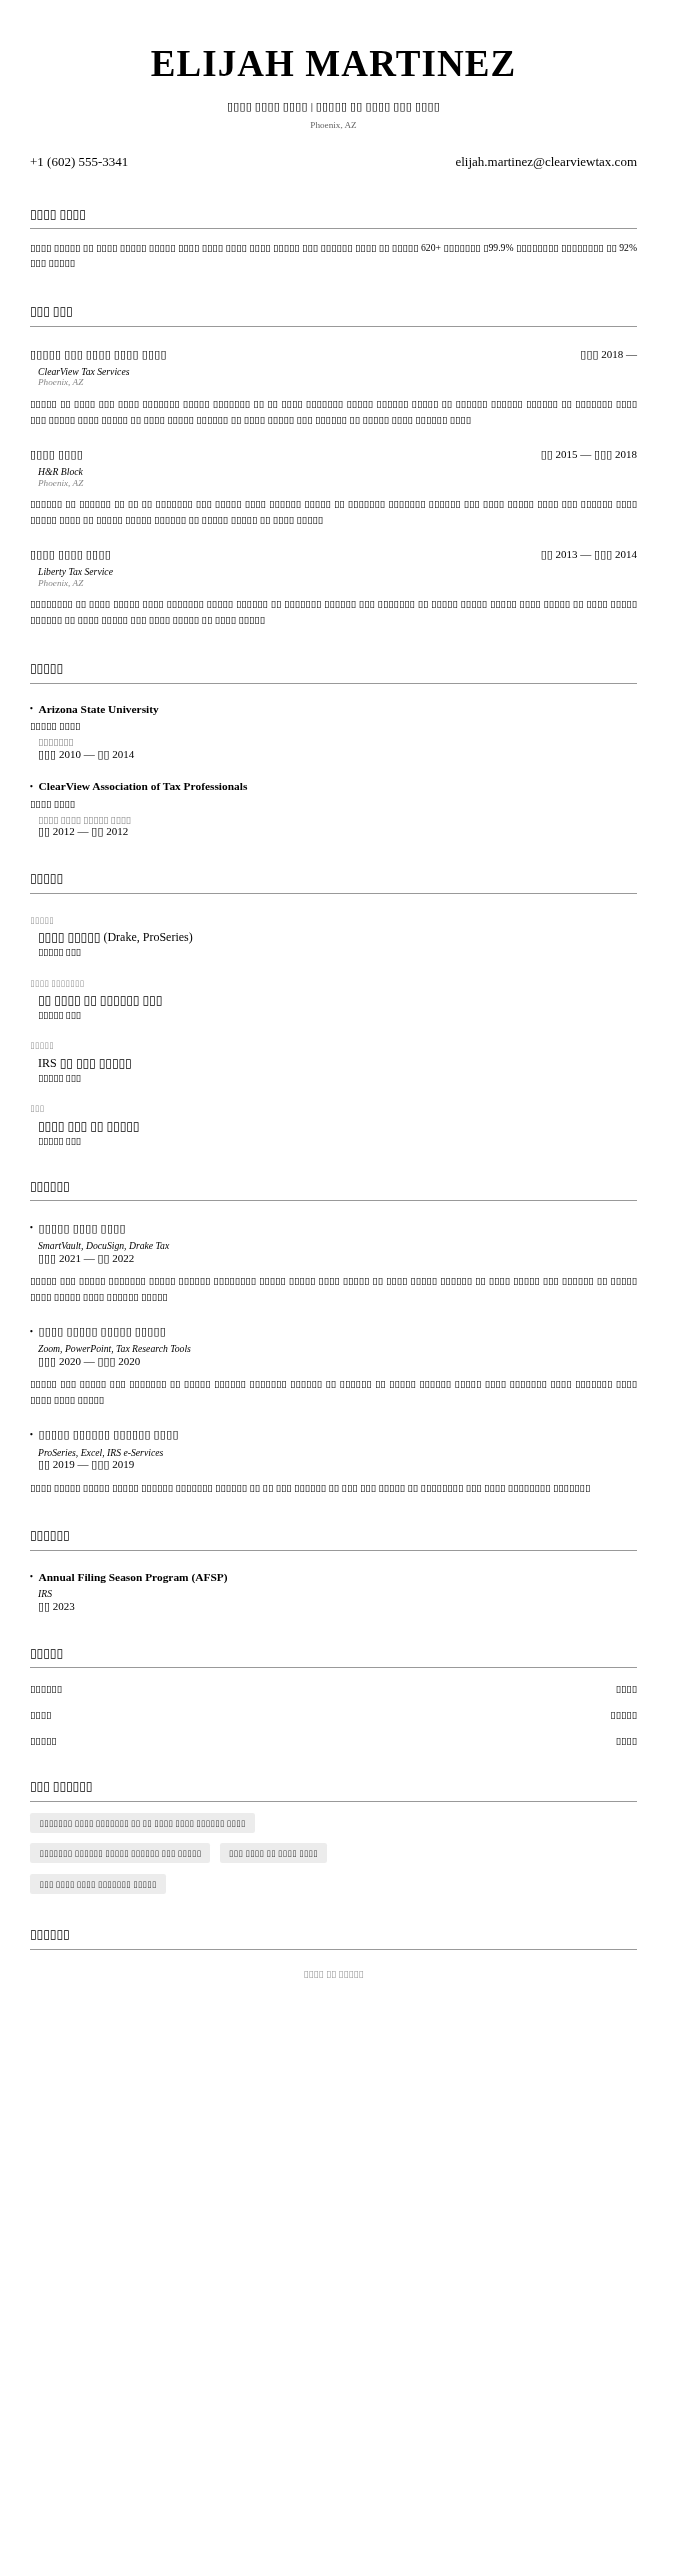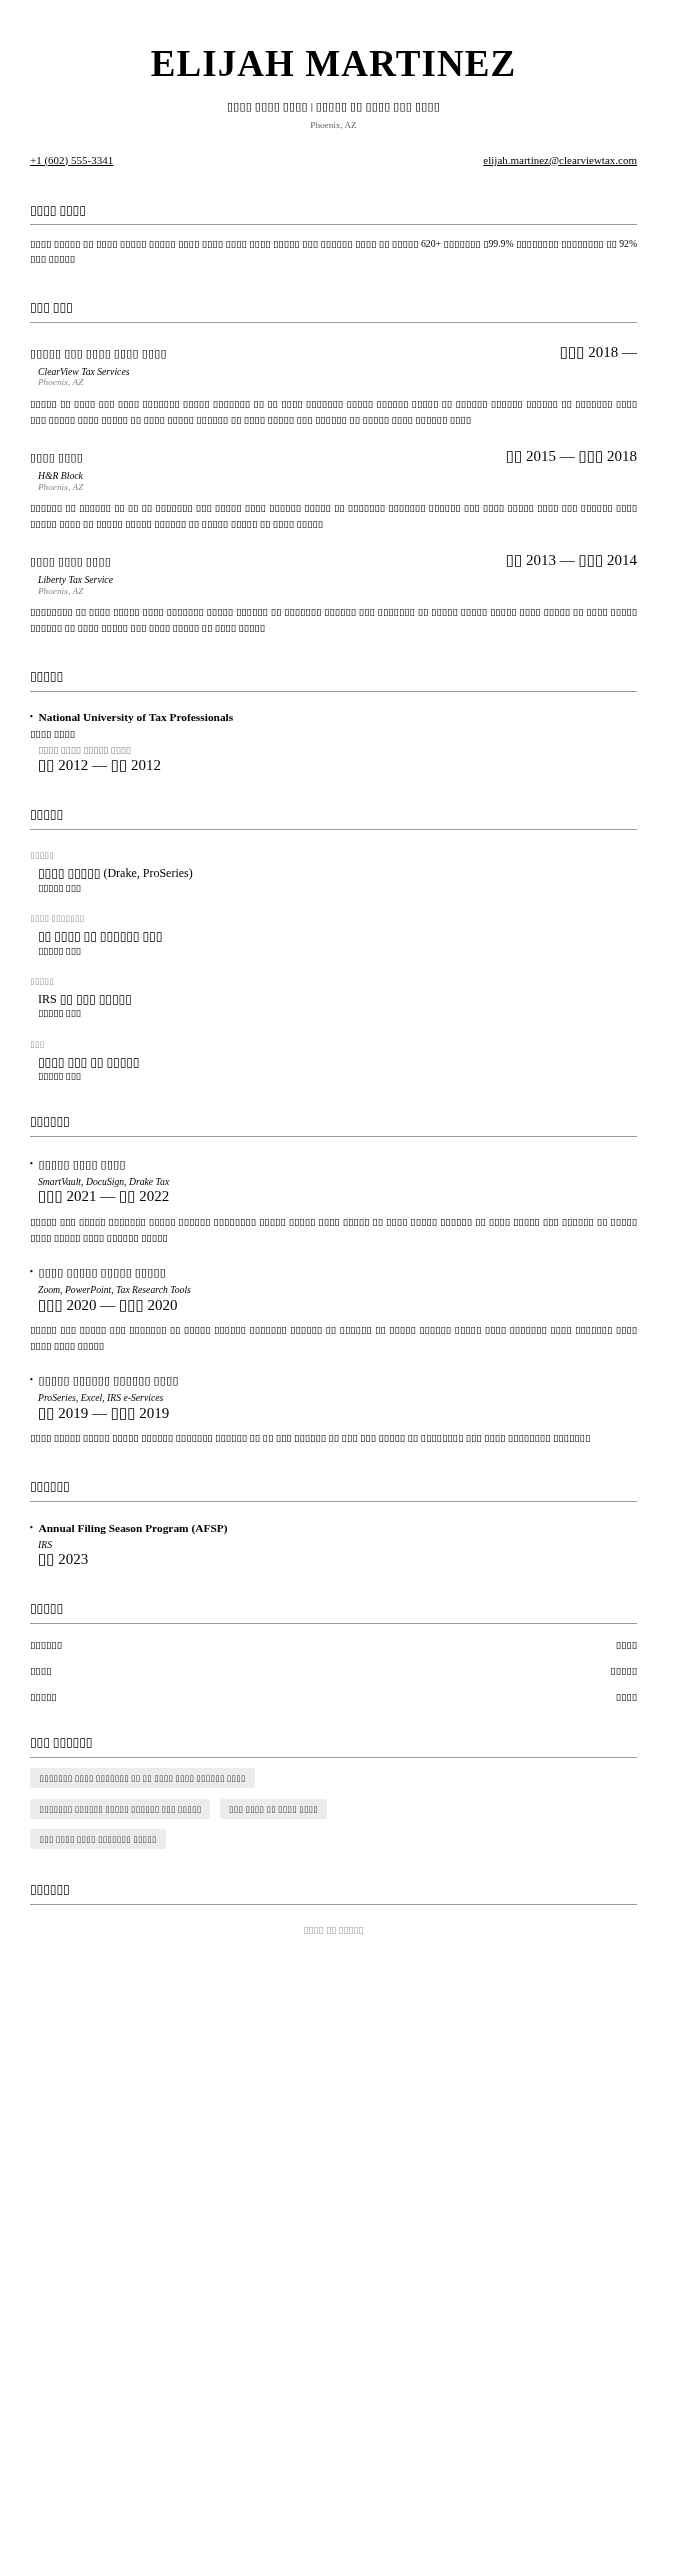--- a/index.html
+++ b/index.html
@@ -32,23 +32,22 @@
   .header-location {
     text-align: center;
     font-size: 9.2px;
     color: #666;
     margin-top: 6.9px;
   }
   .contact {
     display: flex;
     justify-content: space-between;
     align-items: baseline;
-    font-size: 11px;
+    font-size: 13px;
     margin-top: 24px;
-    text-decoration: underline;
   }
 
   
   section { margin-top: 33px; }
   section.first { margin-top: 37px; }
   .sec-heading {
     margin: 0;
     font-size: 12px;
     font-weight: 700;
     padding-bottom: 6.9px;
@@ -81,21 +80,21 @@
     font-weight: 700;
   }
   .bulleted::before {
     content: "•";
     font-size: 8px;
     margin-right: 5.7px;
     position: relative;
     top: -1.7px;
   }
   .dates {
-    font-size: 15px;
+    font-size: 11px;
     white-space: nowrap;
   }
   .company {
     font-style: italic;
     font-size: 9.7px;
     white-space: nowrap;
   }
   .location {
     font-style: italic;
     font-size: 9.2px;
@@ -233,24 +232,33 @@
         <span class="leader"></span>
         <span class="location">Phoenix, AZ</span>
       </div>
       <p class="desc">▯▯▯▯▯▯▯▯ ▯▯ ▯▯▯▯ ▯▯▯▯▯ ▯▯▯▯ ▯▯▯▯▯▯▯ ▯▯▯▯▯ ▯▯▯▯▯▯ ▯▯ ▯▯▯▯▯▯▯ ▯▯▯▯▯▯ ▯▯▯ ▯▯▯▯▯▯▯ ▯▯ ▯▯▯▯▯ ▯▯▯▯▯ ▯▯▯▯▯ ▯▯▯▯ ▯▯▯▯▯ ▯▯ ▯▯▯▯ ▯▯▯▯▯ ▯▯▯▯▯▯ ▯▯ ▯▯▯▯ ▯▯▯▯▯ ▯▯▯ ▯▯▯▯ ▯▯▯▯▯ ▯▯ ▯▯▯▯ ▯▯▯▯▯</p>
     </div>
   </section>
 
   <section>
     <h2 class="sec-heading">▯▯▯▯▯</h2>
 
-
-
-    <div class="entry">
-      <div class="item-title bulleted">National University of Tax Professionals</div>
+    <div class="entry">
+      <div class="item-title bulleted">Arizona State University</div>
+      <div class="degree">▯▯▯▯▯ ▯▯▯▯</div>
+      <div class="row sub-row">
+        <span class="detail">▯▯▯▯▯▯▯</span>
+        <span class="leader"></span>
+        <span class="dates">▯▯▯ 2010 — ▯▯ 2014</span>
+      </div>
+    </div>
+
+
+    <div class="entry">
+      <div class="item-title bulleted">ClearView Association of Tax Professionals</div>
       <div class="degree">▯▯▯▯ ▯▯▯▯</div>
       <div class="row sub-row">
         <span class="detail">▯▯▯▯ ▯▯▯▯ ▯▯▯▯▯ ▯▯▯▯</span>
         <span class="leader"></span>
         <span class="dates">▯▯ 2012 — ▯▯ 2012</span>
       </div>
     </div>
   </section>
 
   <section>

